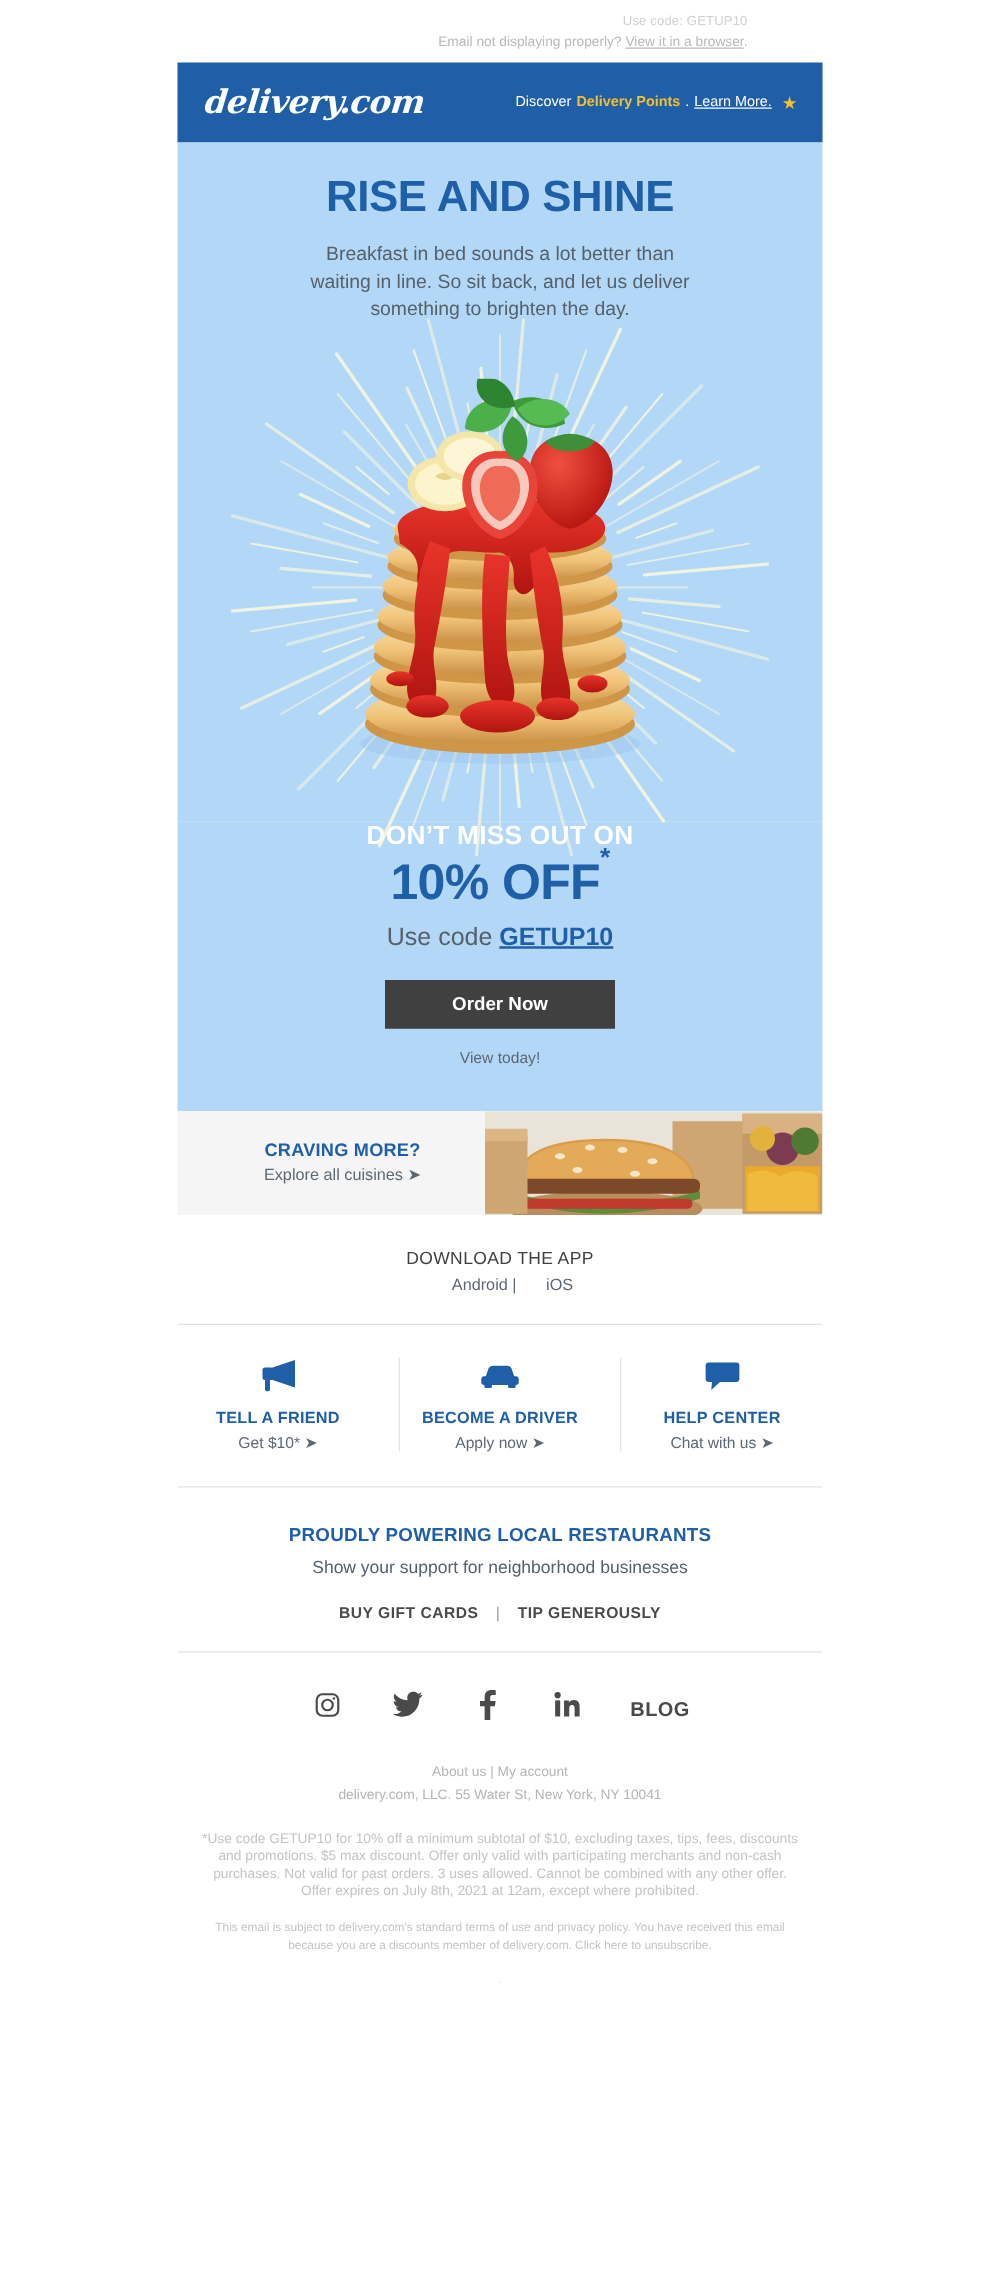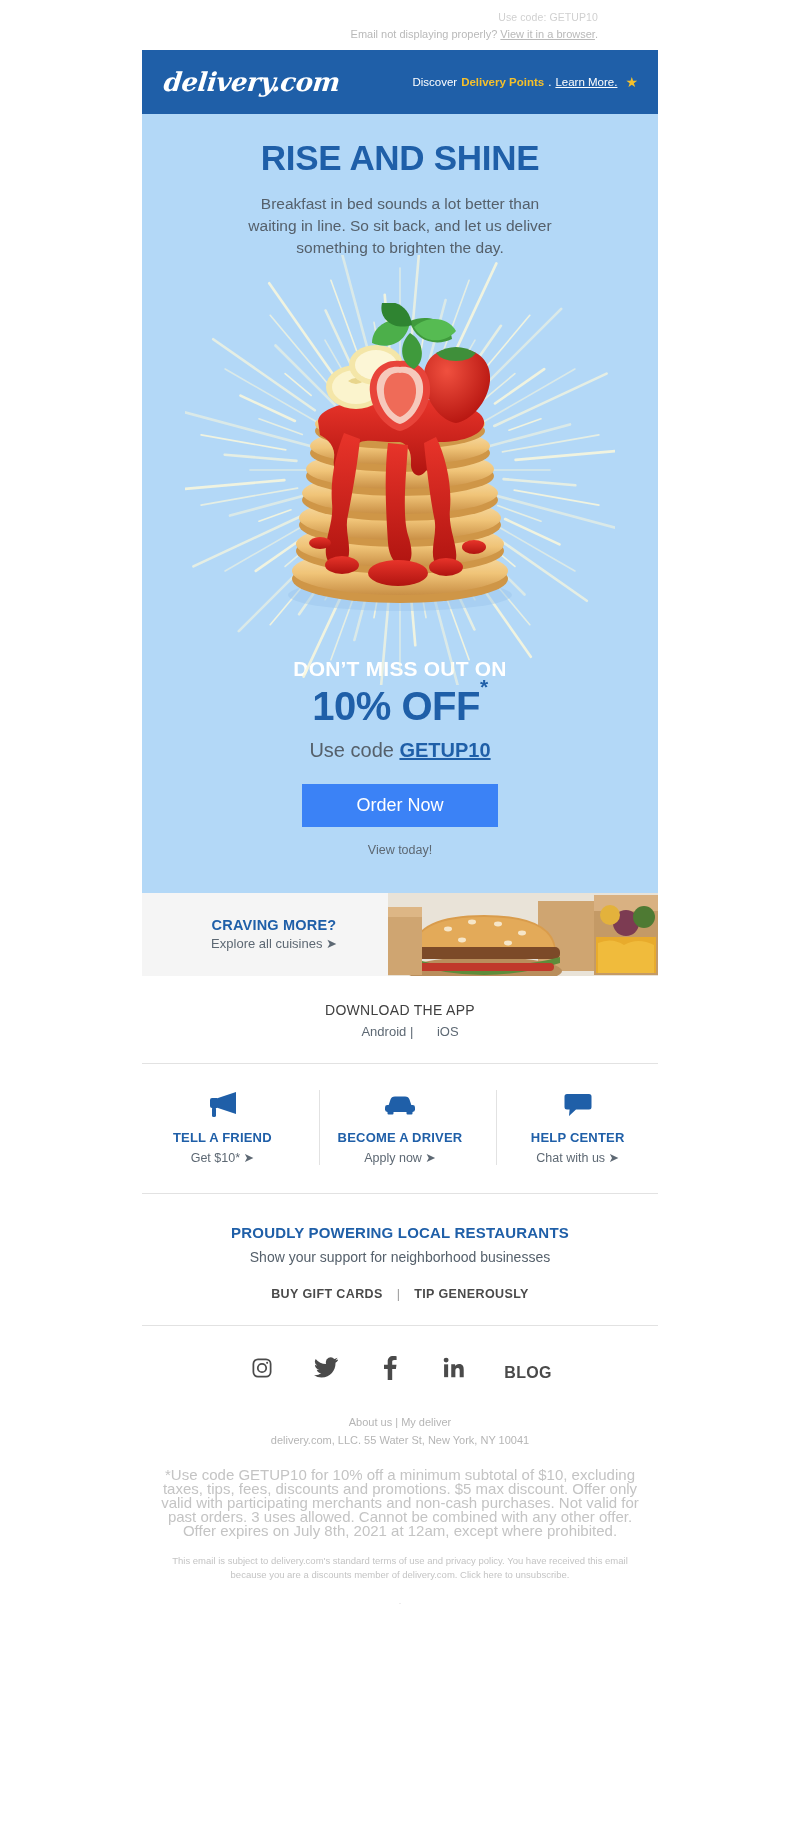--- a/index.html
+++ b/index.html
@@ -138,24 +138,24 @@
     font-weight: 300;
   }
   .offer .usecode b {
     color: #1f5fa8;
     font-weight: bold;
     text-decoration: underline;
   }
   .cta {
     display: inline-block;
     margin-top: 22px;
-    background: #3b82f6;
+    background: #404040;
     color: #ffffff;
-    font-size: 18px;
-    font-weight: normal;
+    font-size: 15px;
+    font-weight: bold;
     padding: 11px 54px;
     border: none;
     cursor: pointer;
     font-family: "Liberation Sans", sans-serif;
   }
   .ends {
     margin-top: 16px;
     font-size: 12.5px;
     color: #5d6873;
     font-weight: 300;
@@ -222,21 +222,21 @@
   }
   .social .si { display: flex; align-items: center; justify-content: center; width: 28px; height: 28px; cursor: pointer; }
   .blog { font-size: 16px; font-weight: bold; color: #4a4a4a; letter-spacing: .3px; cursor: pointer; }
 
   
   .footer { text-align: center; padding: 6px 10px 0; }
   .footer .f1 { font-size: 11px; color: #b5b5b5; line-height: 16px; }
   .footer .f1 a { color: #b5b5b5; text-decoration: none; }
   .footer .f2 { font-size: 11px; color: #b5b5b5; line-height: 16px; margin-top: 2px; }
   .footer .fine {
-    font-size: 15px;
+    font-size: 11px;
     color: #c4c4c4;
     line-height: 14px;
     margin-top: 20px;
     padding: 0 6px;
   }
   .footer .fine2 {
     font-size: 9.5px;
     color: #c4c4c4;
     line-height: 14px;
     margin-top: 16px;
@@ -601,21 +601,21 @@
         <path d="M9 8h4.2v1.9h.1c.6-1.1 2-2.2 4.1-2.2 4.4 0 5.2 2.8 5.2 6.5V22h-4.4v-6.4c0-1.5 0-3.5-2.2-3.5s-2.5 1.7-2.5 3.4V22H9z"></path>
       </svg>
     </span>
     <span class="blog">BLOG</span>
   </div>
 
   <div class="footer">
     <div class="f1">
       <a href="#">About us</a>
       <span>|</span>
-      <a href="#">My deliver</a>
+      <a href="#">My account</a>
     </div>
     <div class="f2">delivery.com, LLC. 55 Water St, New York, NY 10041</div>
     <div class="fine">*Use code GETUP10 for 10% off a minimum subtotal of $10, excluding taxes, tips, fees, discounts and promotions. $5 max discount. Offer only valid with participating merchants and non-cash purchases. Not valid for past orders. 3 uses allowed. Cannot be combined with any other offer. Offer expires on July 8th, 2021 at 12am, except where prohibited.</div>
     <div class="fine2">This email is subject to delivery.com's standard terms of use and privacy policy. You have received this email because you are a discounts member of delivery.com. Click here to unsubscribe.</div>
     <div class="dot">.</div>
   </div>
 
 </div>
 
 </body></html>

